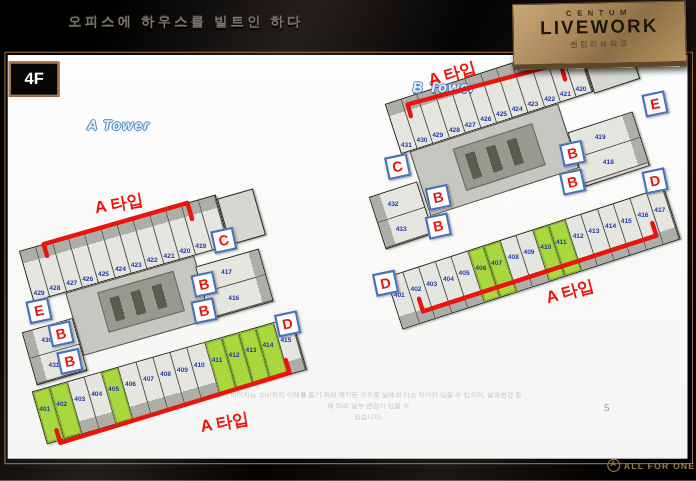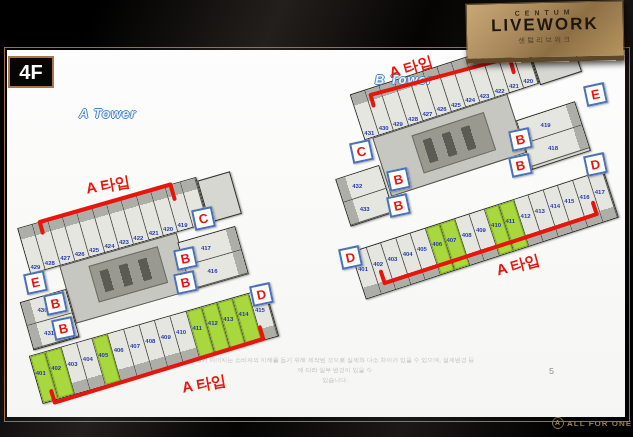--- a/index.html
+++ b/index.html
@@ -14,21 +14,21 @@
     border:1px solid #6e5434;border-bottom:5px solid #5e4729;box-shadow:2px 3px 6px rgba(0,0,0,.7);
     text-align:center;color:#241b0e;z-index:20;}
   .plaque .top{margin-top:6px;font-size:7px;letter-spacing:5px;font-weight:bold;color:#3a2d1a;}
   .plaque .main{font-size:17px;font-weight:800;letter-spacing:2px;line-height:17px;color:#1f170c;}
   .plaque .sub{font-size:7px;letter-spacing:2px;margin-top:2px;color:#4a3a22;}
   
   .frame{position:absolute;left:4px;top:47px;width:624px;height:373px;border:1px solid #9c6f45;}
   .slide{position:absolute;left:7px;top:50px;width:618px;height:367px;
     background:linear-gradient(#fdfdfd,#f5f5f3);}
   .floorbadge{position:absolute;left:8px;top:56px;width:42px;height:28px;background:#070604;
-    border:2px solid #a8764a;color:#fff;font-size:20px;font-weight:800;text-align:center;
+    border:2px solid #a8764a;color:#fff;font-size:15px;font-weight:800;text-align:center;
     line-height:28px;z-index:15;}
   .pagenum{position:absolute;left:549px;top:366px;font-size:9px;color:#999;}
   .disclaimer{position:absolute;left:195px;top:355px;width:280px;text-align:center;
     font-size:6px;line-height:1.7;color:#c3c3c3;}
   .footerbrand{position:absolute;left:552px;top:417px;display:flex;align-items:center;gap:3px;
     color:#9a7c49;font-size:8px;font-weight:bold;letter-spacing:1px;z-index:20;}
   .footerbrand .ic{width:10px;height:10px;border:1px solid #9a7c49;border-radius:50%;
     font-size:7px;line-height:10px;text-align:center;}
   
   .twr{position:absolute;z-index:1;}
@@ -101,20 +101,21 @@
   .tlA1{left:86px;top:176px;transform:rotate(-10deg);}
   .tlA2{left:182px;top:375px;transform:rotate(-10deg);}
   .tlB1{left:389px;top:58px;transform:rotate(-16deg);}
   .tlB2{left:496px;top:256px;transform:rotate(-15deg);}
 </style>
 </head>
 <body>
 
 <div class="stage">
 
+  <div class="tagline">오피스에 하우스를 빌트인 하다</div>
 
   <div class="plaque">
     <div class="top">CENTUM</div>
     <div class="main">LIVEWORK</div>
     <div class="sub">센텀리브워크</div>
   </div>
 
   <div class="frame"></div>
   <div class="slide"></div>
   <div class="floorbadge">4F</div>

